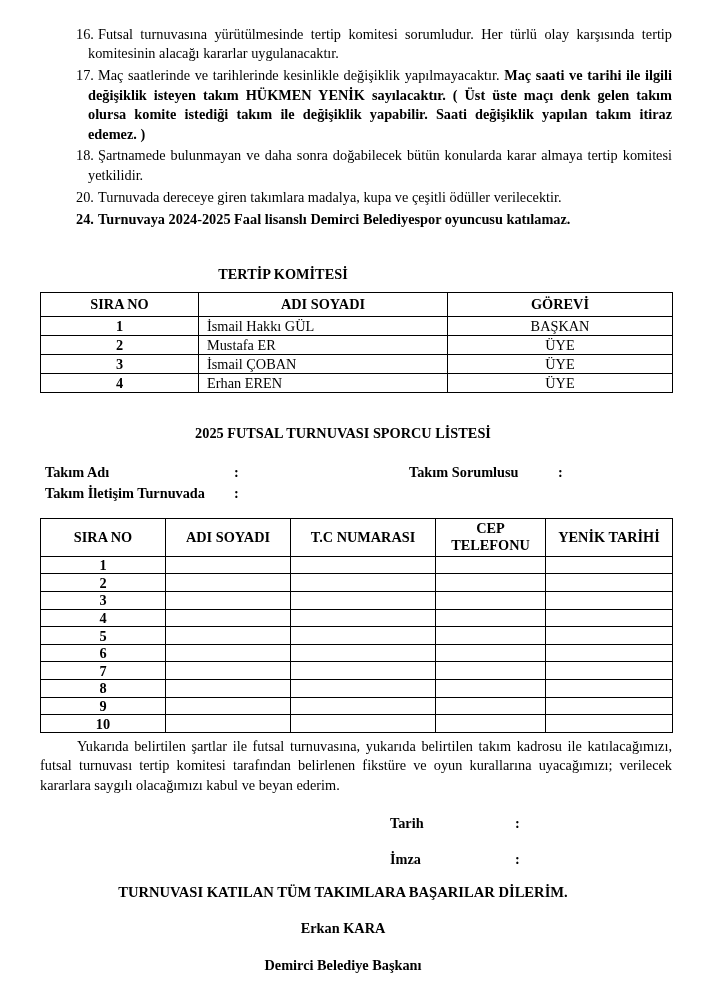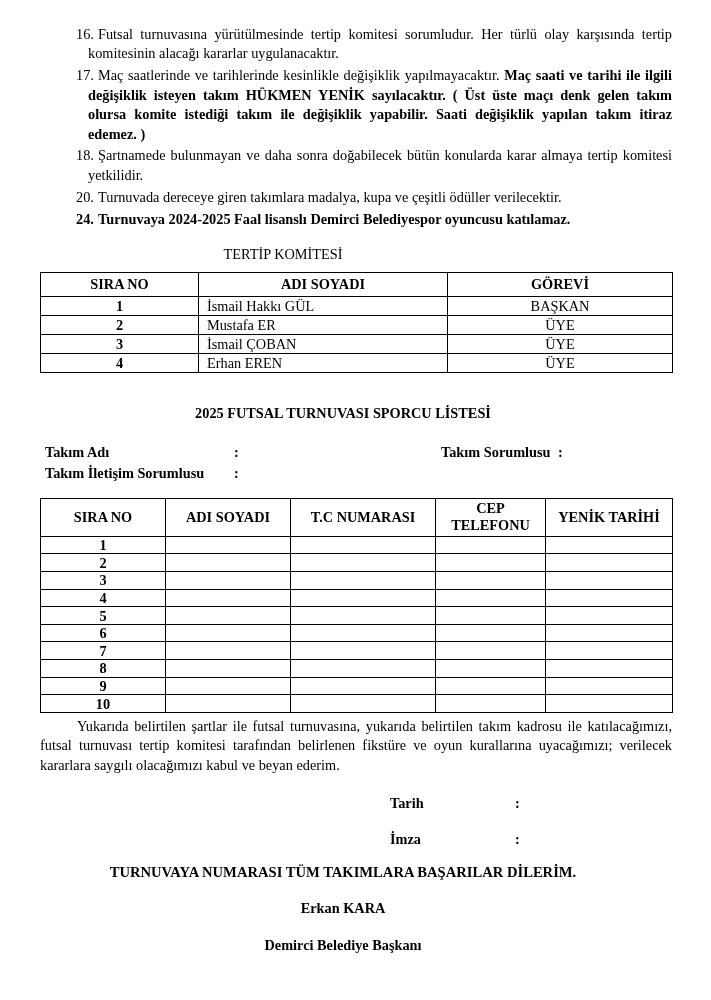--- a/index.html
+++ b/index.html
@@ -12,42 +12,42 @@
     padding:25px 39px 0 40px;
     overflow:hidden;
   }
   
   .rules{list-style:none;margin:0;padding:0;}
   .rule{position:relative;padding-left:48px;margin-bottom:2.5px;}
   .rule .num{position:absolute;left:36px;top:0;}
   .rule .txt{text-align:justify;text-indent:10px;}
   .bold{font-weight:bold;}
   
-  .h-wrap1{width:486px;text-align:center;font-weight:normal;margin-top:16px;}
+  .h-wrap1{width:486px;text-align:center;font-weight:bold;margin-top:36px;}
   .h-wrap2{width:606px;text-align:center;font-weight:bold;}
   .mt-roster{margin-top:31px;}
   
   table{border-collapse:collapse;table-layout:fixed;width:632px;}
   .committee-table{margin-top:8px;}
   .roster-table{margin-top:13px;}
   th,td{border:1.5px solid #000;padding:0 4px;overflow:hidden;}
   th{font-weight:bold;text-align:center;line-height:17px;}
   .committee-table th{height:23px;}
   .committee-table td{height:18px;line-height:16px;}
   .roster-table th{height:37px;}
   .roster-table td{height:16.6px;line-height:14px;}
   td.center{text-align:center;}
   td.num-cell{text-align:center;font-weight:bold;}
   td.name-cell{text-align:left;padding-left:8px;}
   
   .fields{margin-top:19px;font-weight:bold;}
   .field-row{position:relative;height:21px;}
   .f-label1{position:absolute;left:5px;top:0;}
   .f-colon1{position:absolute;left:194px;top:0;}
-  .f-label2{position:absolute;left:369px;top:0;margin-left:32px;}
+  .f-label2{position:absolute;left:369px;top:0;}
   .f-colon2{position:absolute;left:518px;top:0;}
   
   .declaration{margin-top:4px;text-align:justify;text-indent:37px;}
   
   .sig-row{position:relative;height:20px;font-weight:bold;}
   .sig-tarih{margin-top:19px;}
   .sig-imza{margin-top:16px;}
   .s-label{position:absolute;left:350px;top:0;}
   .s-colon{position:absolute;left:475px;top:0;}
   
@@ -123,21 +123,21 @@
 <div class="h-wrap2 mt-roster">2025 FUTSAL TURNUVASI SPORCU LİSTESİ</div>
 
 <div class="fields">
   <div class="field-row">
     <span class="f-label1">Takım Adı</span>
     <span class="f-colon1">:</span>
     <span class="f-label2">Takım Sorumlusu</span>
     <span class="f-colon2">:</span>
   </div>
   <div class="field-row">
-    <span class="f-label1">Takım İletişim Sorumlusu</span>
+    <span class="f-label1">Takım İletişim Turnuvada</span>
     <span class="f-colon1">:</span>
   </div>
 </div>
 
 <table class="roster-table">
   <colgroup>
       <col style="width:125px">
       <col style="width:125px">
       <col style="width:145px">
       <col style="width:110px">
@@ -230,15 +230,15 @@
 
 <div class="sig-row sig-tarih">
   <span class="s-label">Tarih</span>
   <span class="s-colon">:</span>
 </div>
 <div class="sig-row sig-imza">
   <span class="s-label">İmza</span>
   <span class="s-colon">:</span>
 </div>
 
-<div class="h-wrap2 closing-wish">TURNUVAYA NUMARASI TÜM TAKIMLARA BAŞARILAR DİLERİM.</div>
+<div class="h-wrap2 closing-wish">TURNUVASI KATILAN TÜM TAKIMLARA BAŞARILAR DİLERİM.</div>
 <div class="h-wrap2 closing-name">Erkan KARA</div>
 <div class="h-wrap2 closing-title">Demirci Belediye Başkanı</div>
 
 </body></html>

